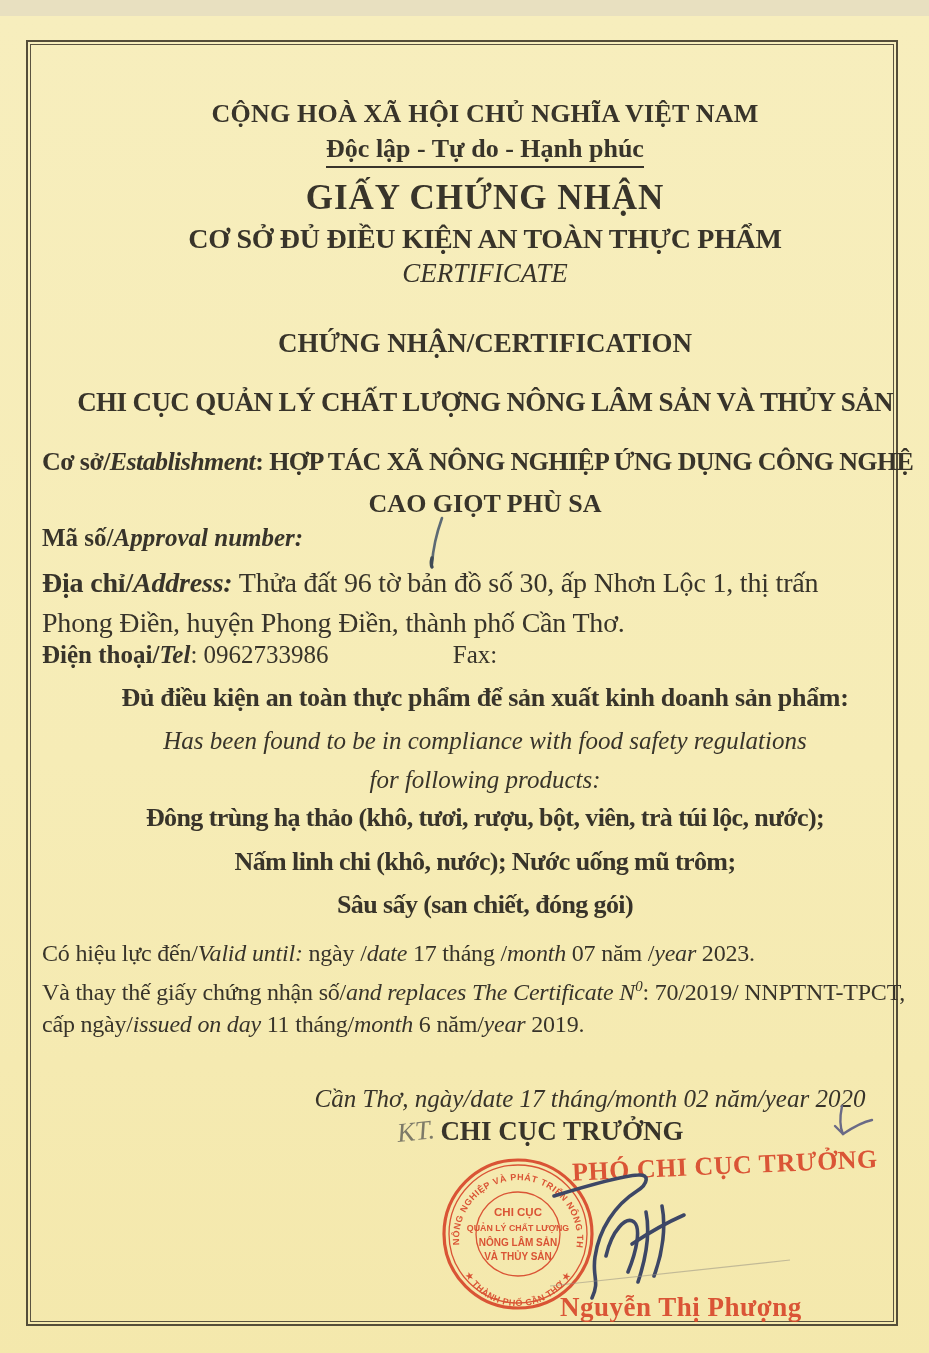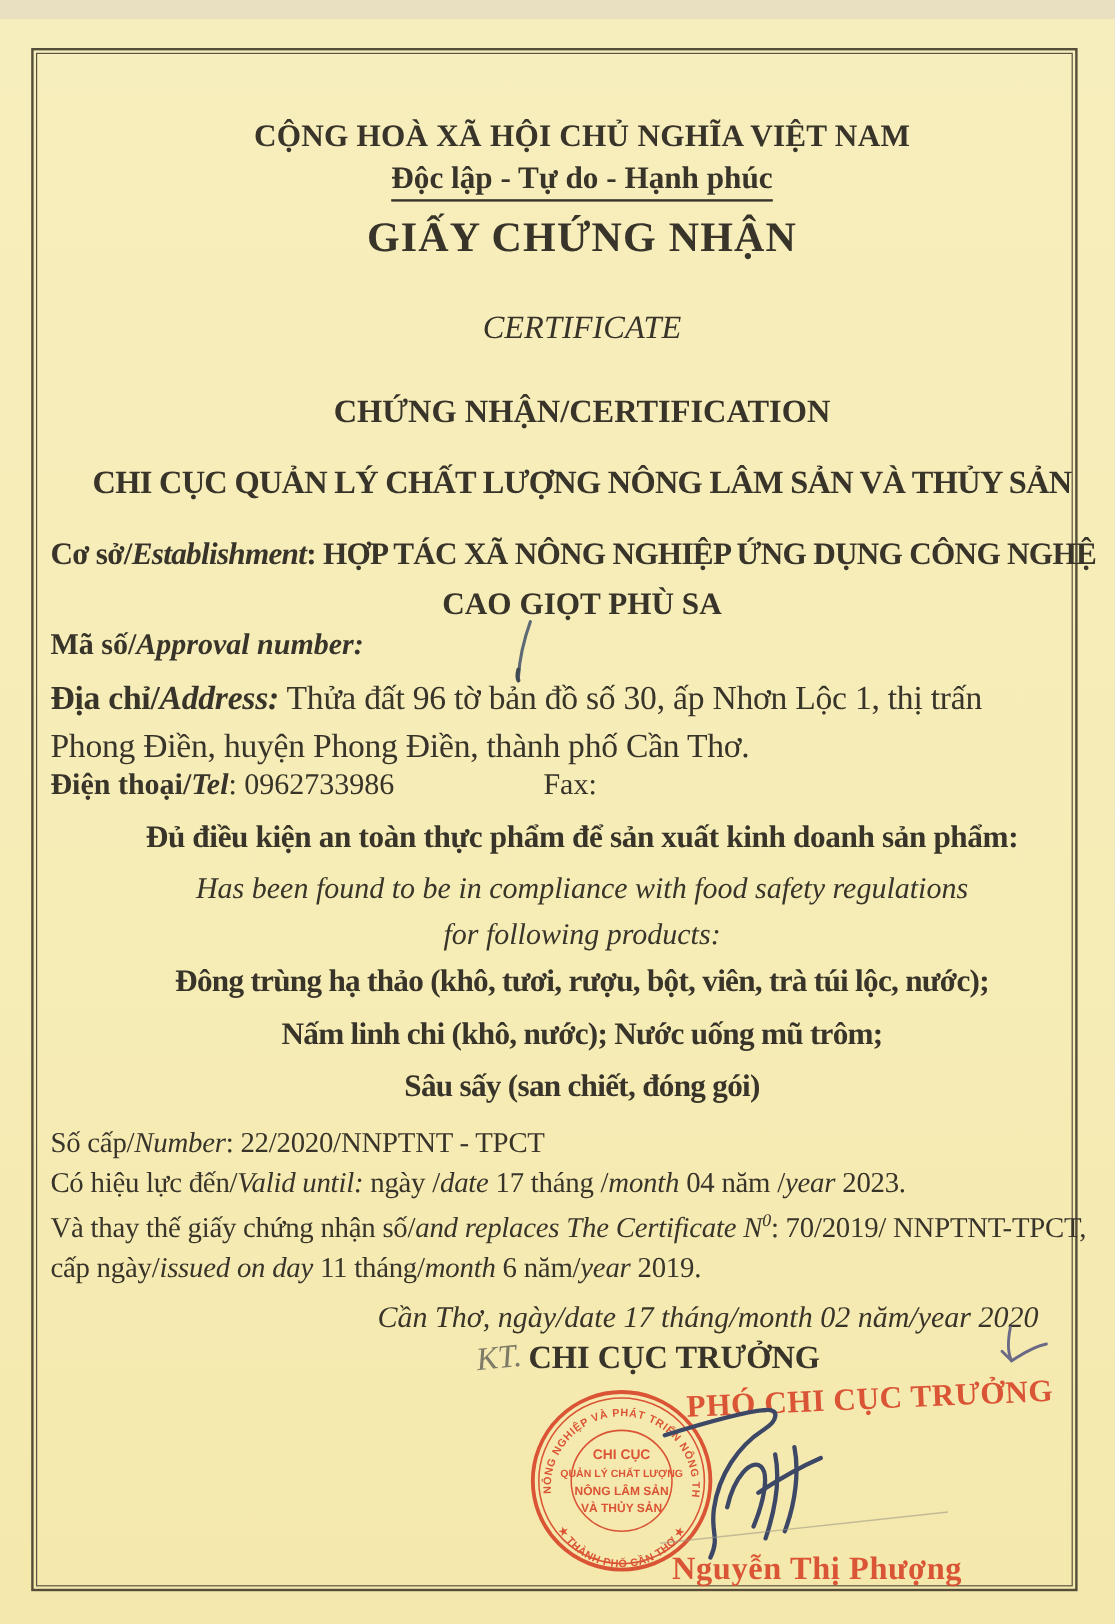--- a/index.html
+++ b/index.html
@@ -83,20 +83,21 @@
 
   <div class="frame">
     <div class="frame-inner"></div>
   </div>
 
   <div class="abs ctr republic">CỘNG HOÀ XÃ HỘI CHỦ NGHĨA VIỆT NAM</div>
   <div class="abs ctr motto">
     <span>Độc lập - Tự do - Hạnh phúc</span>
   </div>
   <div class="abs ctr title-vi">GIẤY CHỨNG NHẬN</div>
+  <div class="abs ctr subtitle-vi">CƠ SỞ ĐỦ ĐIỀU KIỆN AN TOÀN THỰC PHẨM</div>
   <div class="abs ctr title-en">CERTIFICATE</div>
 
   <div class="abs ctr cert-heading">CHỨNG NHẬN/CERTIFICATION</div>
   <div class="abs ctr authority">CHI CỤC QUẢN LÝ CHẤT LƯỢNG NÔNG LÂM SẢN VÀ THỦY SẢN</div>
 
   <div class="abs leftcol estab-1"><span class="sg-b">Cơ sở/</span><span class="sg-bi">Establishment</span><span class="sg-b">: </span><span class="sg-b">HỢP TÁC XÃ NÔNG NGHIỆP ỨNG DỤNG CÔNG NGHỆ</span></div>
   <div class="abs ctr estab-2">CAO GIỌT PHÙ SA</div>
 
   <div class="abs leftcol approval-line"><span class="sg-b">Mã số/</span><span class="sg-bi">Approval number:</span></div>
   <div class="abs leftcol address-line"><span class="sg-b">Địa chỉ/</span><span class="sg-bi">Address:</span><span class="sg-r"> Thửa đất 96 tờ bản đồ số 30, ấp Nhơn Lộc 1, thị trấn Phong Điền, huyện Phong Điền, thành phố Cần Thơ.</span></div>
@@ -107,22 +108,21 @@
 
   <div class="abs ctr statement-vi">Đủ điều kiện an toàn thực phẩm để sản xuất kinh doanh sản phẩm:</div>
   <div class="abs ctr statement-en">Has been found to be in compliance with food safety regulations</div>
   <div class="abs ctr statement-en2">for following products:</div>
 
   <div class="abs ctr product product-1">Đông trùng hạ thảo (khô, tươi, rượu, bột, viên, trà túi lộc, nước);</div>
   <div class="abs ctr product product-3">Sâu sấy (san chiết, đóng gói)</div>
   <div class="abs ctr product product-2">Nấm linh chi (khô, nước); Nước uống mũ trôm;</div>
 
   <div class="abs leftcol issuance">
-    <div class="iss-line"><span class="sg-r">Số cấp/</span><span class="sg-i">Number</span><span class="sg-r">: 22/2020/NNPTNT - TPCT</span></div>
-    <div class="iss-line"><span class="sg-r">Có hiệu lực đến/</span><span class="sg-i">Valid until:</span><span class="sg-r"> ngày /</span><span class="sg-i">date</span><span class="sg-r"> 17 tháng /</span><span class="sg-i">month</span><span class="sg-r"> 04 năm /</span><span class="sg-i">year</span><span class="sg-r"> 2023.</span></div>
+    <div class="iss-line"><span class="sg-r">Có hiệu lực đến/</span><span class="sg-i">Valid until:</span><span class="sg-r"> ngày /</span><span class="sg-i">date</span><span class="sg-r"> 17 tháng /</span><span class="sg-i">month</span><span class="sg-r"> 07 năm /</span><span class="sg-i">year</span><span class="sg-r"> 2023.</span></div>
     <div class="iss-line"><span class="sg-r">Và thay thế giấy chứng nhận số/</span><span class="sg-i">and replaces The Certificate N</span><sup class="sg-sup">0</sup><span class="sg-r">: 70/2019/ NNPTNT-TPCT,</span></div>
     <div class="iss-line"><span class="sg-r">cấp ngày/</span><span class="sg-i">issued on day</span><span class="sg-r"> 11 tháng/</span><span class="sg-i">month</span><span class="sg-r"> 6 năm/</span><span class="sg-i">year</span><span class="sg-r"> 2019.</span></div>
   </div>
 
   <div class="abs place-date">Cần Thơ, ngày/date 17 tháng/month 02 năm/year 2020</div>
   <div class="abs kt-line">
     <span class="kt">KT.</span><span>CHI CỤC TRƯỞNG</span>
   </div>
   <div class="abs deputy-title">PHÓ CHI CỤC TRƯỞNG</div>
   <div class="abs signer-name">Nguyễn Thị Phượng</div>

